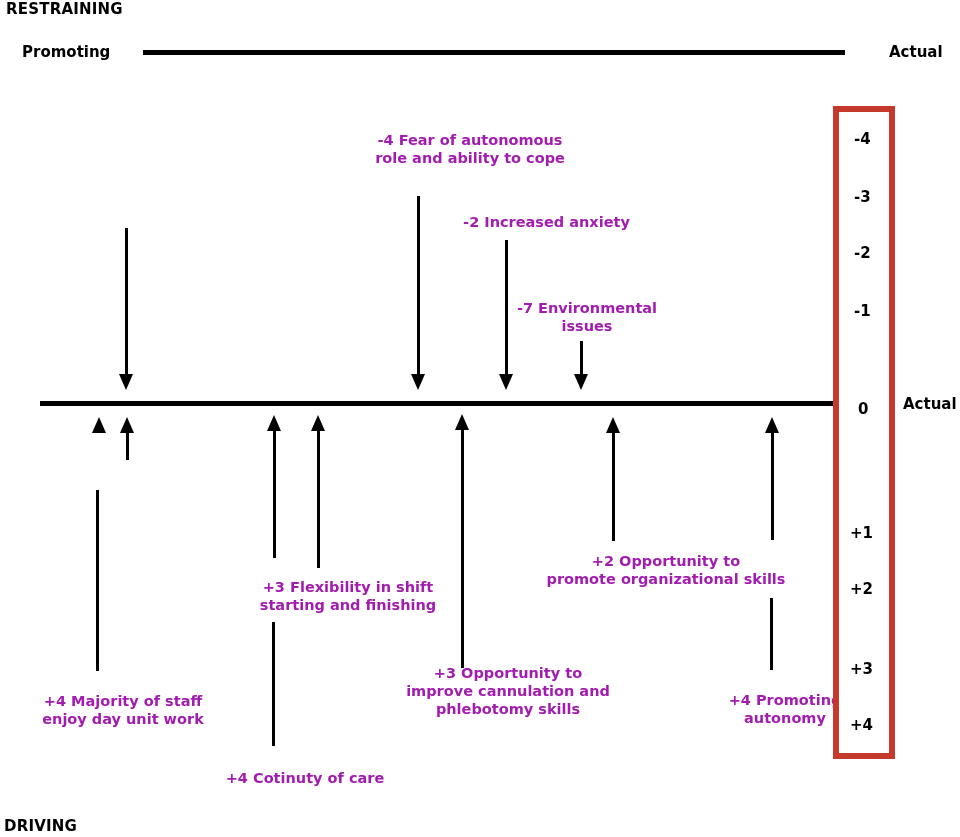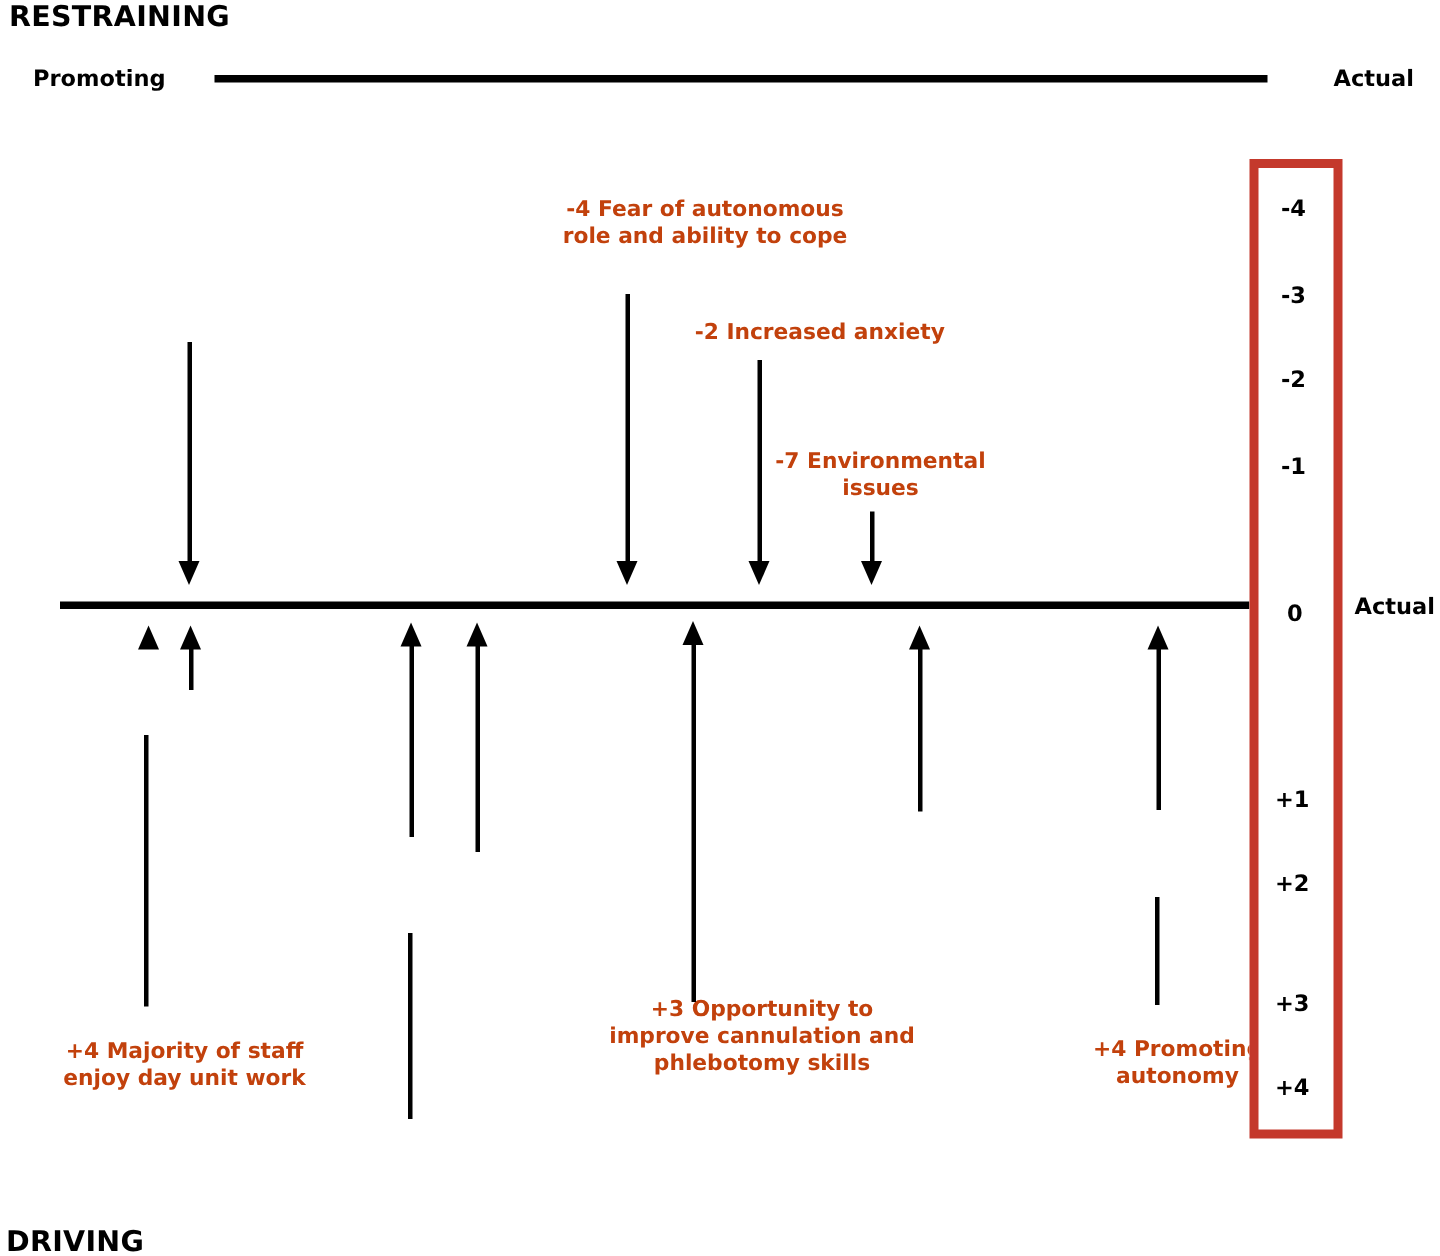--- a/index.html
+++ b/index.html
@@ -16,38 +16,38 @@
     width: 960px;
     height: 837px;
     background: #ffffff;
     overflow: hidden;
   }
 
   
   .hdr {
     position: absolute;
     font-weight: bold;
-    font-size: 19px;
+    font-size: 15px;
     color: #000000;
     letter-spacing: 0.2px;
     white-space: nowrap;
   }
   .axis-label {
     position: absolute;
     font-weight: bold;
     font-size: 15px;
     color: #000000;
     white-space: nowrap;
   }
   .factor {
     position: absolute;
     font-weight: bold;
     font-size: 14.5px;
     line-height: 18px;
-    color: #c2410c;
+    color: #a21caf;
     text-align: center;
     white-space: pre-line;
   }
 
   
   .hline {
     position: absolute;
     background: #000000;
   }
 
@@ -146,39 +146,44 @@
     <div class="shaft" style="top:15px; height:28px;"></div>
   </div>
 
   <div class="factor" style="left:10px; top:692px; width:226px;">+4 Majority of staff
 enjoy day unit work</div>
   <div class="arrow up" style="left:98px; top:417px;">
     <div class="head" style="top:0px;"></div>
   </div>
   <div class="shaft-seg" style="left:96px; top:490px; height:181px;"></div>
 
+  <div class="factor" style="left:219px; top:578px; width:258px;">+3 Flexibility in shift
+starting and finishing</div>
   <div class="arrow up" style="left:273px; top:415px;">
     <div class="head" style="top:0px;"></div>
     <div class="shaft" style="top:15px; height:128px;"></div>
   </div>
 
+  <div class="factor" style="left:180px; top:769px; width:250px;">+4 Cotinuty of care</div>
   <div class="arrow up" style="left:317px; top:415px;">
     <div class="head" style="top:0px;"></div>
     <div class="shaft" style="top:15px; height:138px;"></div>
   </div>
   <div class="shaft-seg" style="left:272px; top:622px; height:124px;"></div>
 
   <div class="factor" style="left:363px; top:664px; width:290px;">+3 Opportunity to
 improve cannulation and
 phlebotomy skills</div>
   <div class="arrow up" style="left:461px; top:414px;">
     <div class="head" style="top:0px;"></div>
     <div class="shaft" style="top:15px; height:239px;"></div>
   </div>
 
+  <div class="factor" style="left:521px; top:552px; width:290px;">+2 Opportunity to
+promote organizational skills</div>
   <div class="arrow up" style="left:612px; top:417px;">
     <div class="head" style="top:0px;"></div>
     <div class="shaft" style="top:15px; height:109px;"></div>
   </div>
 
   <div class="factor" style="left:700px; top:691px; width:170px;">+4 Promoting
 autonomy</div>
   <div class="arrow up" style="left:771px; top:417px;">
     <div class="head" style="top:0px;"></div>
     <div class="shaft" style="top:15px; height:108px;"></div>

